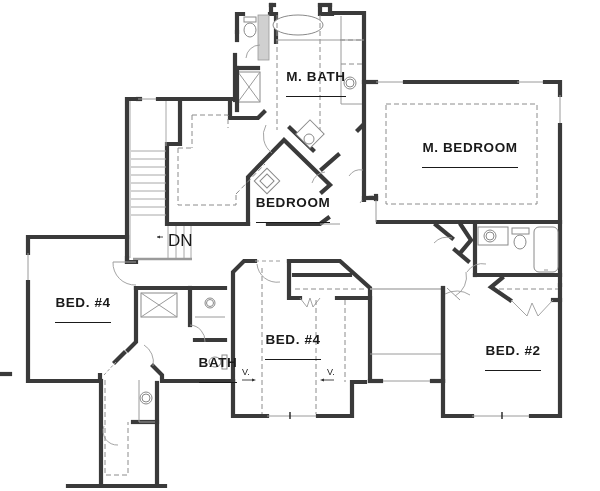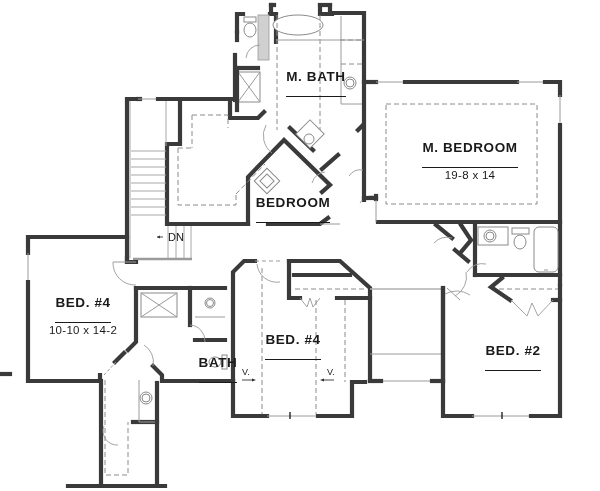--- a/index.html
+++ b/index.html
@@ -8,21 +8,21 @@
   .wall { fill: none; stroke: #3a3a3a; stroke-width: 4.2; stroke-linejoin: miter; stroke-linecap: square; }
   .thin { fill: none; stroke: #9a9a9a; stroke-width: 1; }
   .thin2 { fill: none; stroke: #b0b0b0; stroke-width: 1.6; }
   .dash { fill: none; stroke: #8c8c8c; stroke-width: 1; stroke-dasharray: 5 3; }
   .fixture { fill: #fff; stroke: #8a8a8a; stroke-width: 1; }
   .door { fill: none; stroke: #9a9a9a; stroke-width: 0.9; }
   .stair { stroke: #a8a8a8; stroke-width: 1; }
   .label { position: absolute; text-align: center; color: #1a1a1a; white-space: nowrap; }
   .room-name { font-family: "Liberation Sans", sans-serif; font-weight: bold; font-size: 13.5px; letter-spacing: 0.6px; border-bottom: 1.3px solid #1a1a1a; line-height: 14px; padding-bottom: 12px; display: inline-block; }
   .room-dim { font-family: "Liberation Sans", sans-serif; font-size: 11.5px; line-height: 14px; display: block; letter-spacing: 0.3px; }
-  .small { font-family: "Liberation Sans", sans-serif; font-size: 11px; position: absolute; color: #1a1a1a; }
+  .small { font-family: "Liberation Sans", sans-serif; font-size: 17px; position: absolute; color: #1a1a1a; }
   .tiny { font-family: "Liberation Sans", sans-serif; font-size: 9px; position: absolute; color: #1a1a1a; }
 </style>
 </head>
 <body>
 
 <svg id="plan" viewBox="0 0 600 491" xmlns="http://www.w3.org/2000/svg">
 
   <g>
     <path class="wall" d="M237,32 L237,14 L243,14"></path>
     <path class="wall" d="M270,14 L276,14 L276,42"></path>
@@ -234,30 +234,28 @@
     <line class="thin" x1="320" y1="224" x2="340" y2="224"></line>
   </g>
 </svg>
 
 <div class="label" style="left:274px; top:67px; width:84px;">
   <span class="room-name">M. BATH</span>
 </div>
 
 <div class="label" style="left:410px; top:138px; width:120px;">
   <span class="room-name">M. BEDROOM</span>
-  <span class="room-dim">19-8 x 14</span>
 </div>
 
 <div class="label" style="left:255px; top:193px; width:76px;">
   <span class="room-name">BEDROOM</span>
 </div>
 
 <div class="label" style="left:38px; top:293px; width:90px;">
   <span class="room-name">BED. #4</span>
-  <span class="room-dim">10-10 x 14-2</span>
 </div>
 
 <div class="label" style="left:154px; top:353px; width:46px;margin-left:41px;">
   <span class="room-name">BATH</span>
 </div>
 
 <div class="label" style="left:245px; top:330px; width:96px;">
   <span class="room-name">BED. #4</span>
 </div>
 

